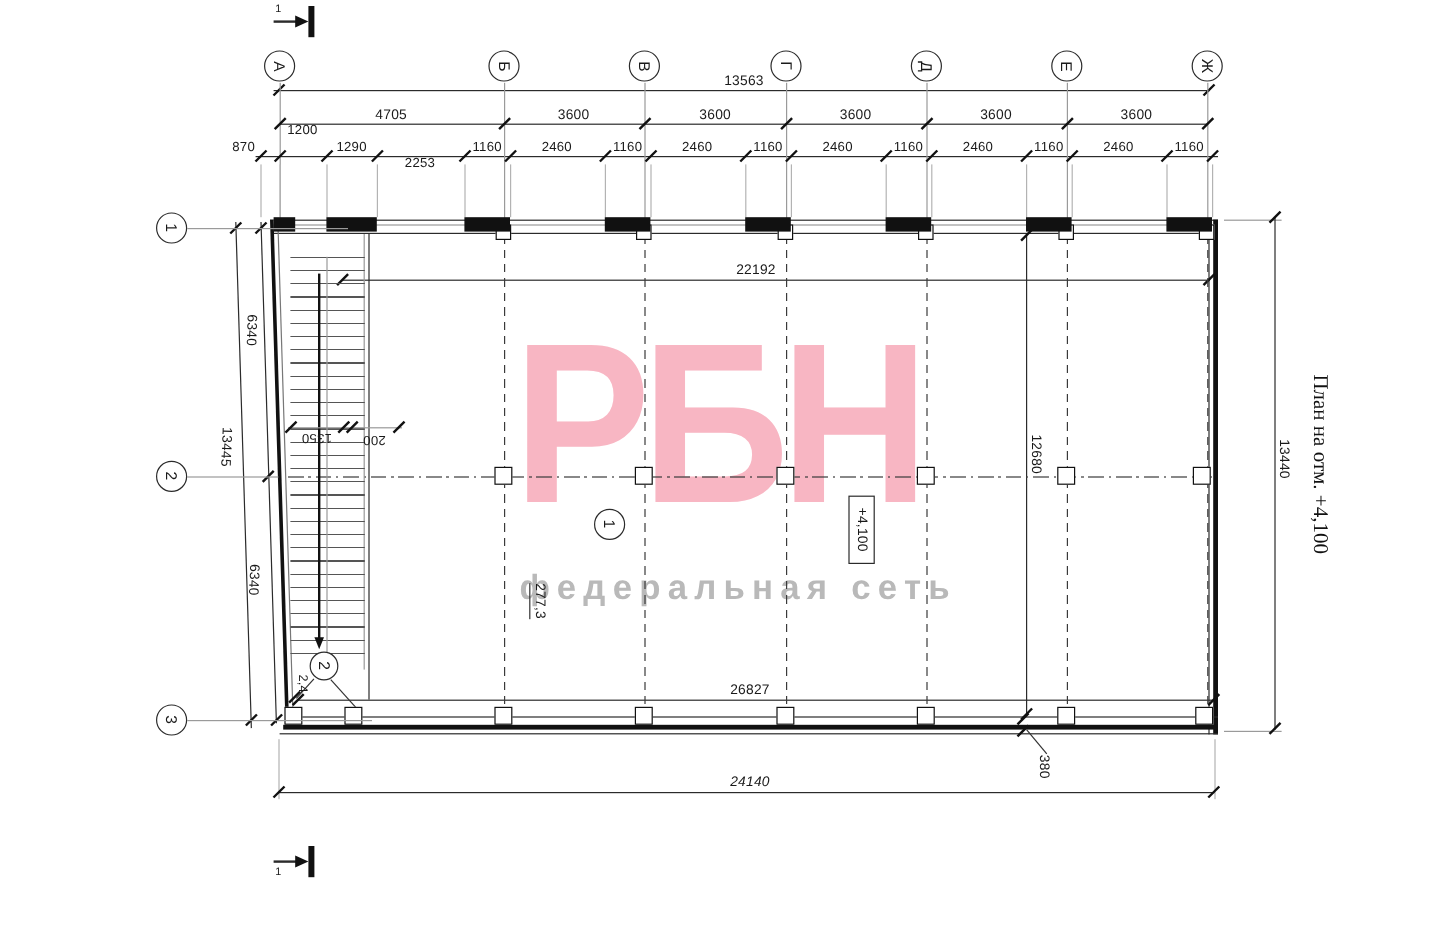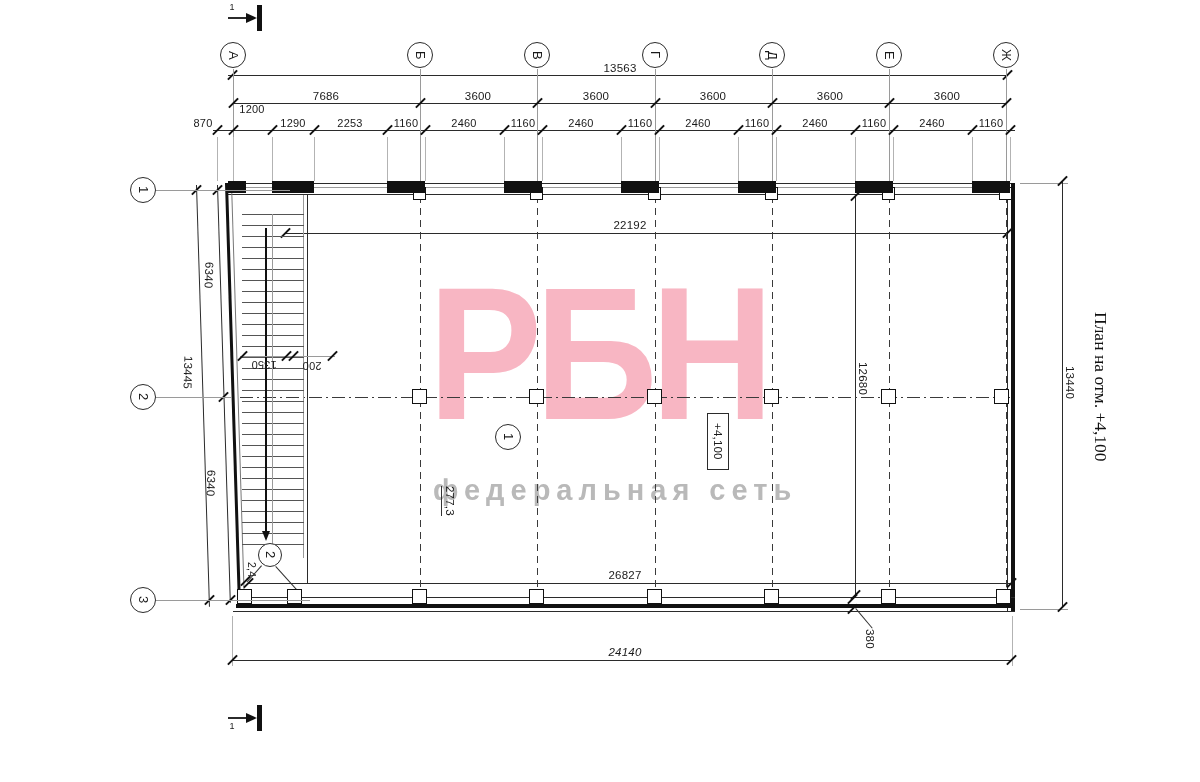--- a/index.html
+++ b/index.html
@@ -204,21 +204,21 @@
       <div class="tk" style="left:883px; top:102px;"></div>
       <div class="dashv" style="left:889px; top:196px; height:398px;"></div>
       <div class="colsq" style="left:882px; top:187px; width:13px; height:13px;"></div>
       <div class="bubble" style="left:993px; top:42px;">
         <span>Ж</span>
       </div>
       <div class="vline gray" style="left:1006px; top:69px; height:114px;"></div>
       <div class="tk" style="left:1000px; top:102px;"></div>
       <div class="dashv" style="left:1006px; top:196px; height:398px;"></div>
       <div class="colsq" style="left:999px; top:187px; width:13px; height:13px;"></div>
-      <div class="dim" style="left:296px; top:90px; width:60px;">7686</div>
+      <div class="dim" style="left:296px; top:90px; width:60px;">4705</div>
       <div class="dim" style="left:448px; top:90px; width:60px;">3600</div>
       <div class="dim" style="left:566px; top:90px; width:60px;">3600</div>
       <div class="dim" style="left:683px; top:90px; width:60px;">3600</div>
       <div class="dim" style="left:800px; top:90px; width:60px;">3600</div>
       <div class="dim" style="left:917px; top:90px; width:60px;">3600</div>
       <div class="tk" style="left:211px; top:129px;"></div>
       <div class="witness" style="left:217px; top:137px; height:44px;"></div>
       <div class="tk" style="left:227px; top:129px;"></div>
       <div class="witness" style="left:233px; top:137px; height:44px;"></div>
       <div class="tk" style="left:266px; top:129px;"></div>
@@ -245,21 +245,21 @@
       <div class="witness" style="left:855px; top:137px; height:44px;"></div>
       <div class="tk" style="left:887px; top:129px;"></div>
       <div class="witness" style="left:893px; top:137px; height:44px;"></div>
       <div class="tk" style="left:966px; top:129px;"></div>
       <div class="witness" style="left:972px; top:137px; height:44px;"></div>
       <div class="tk" style="left:1004px; top:129px;"></div>
       <div class="witness" style="left:1010px; top:137px; height:44px;"></div>
       <div class="dim" style="left:181px; top:117px; width:44px; font-size:11px;">870</div>
       <div class="dim" style="left:230px; top:103px; width:44px; font-size:11px;">1200</div>
       <div class="dim" style="left:271px; top:117px; width:44px; font-size:11px;">1290</div>
-      <div class="dim" style="left:328px; top:117px; width:44px; font-size:11px;">2253</div>
+      <div class="dim" style="left:328px; top:130px; width:44px; font-size:11px;">2253</div>
       <div class="dim" style="left:384px; top:117px; width:44px; font-size:11px;">1160</div>
       <div class="dim" style="left:442px; top:117px; width:44px; font-size:11px;">2460</div>
       <div class="dim" style="left:501px; top:117px; width:44px; font-size:11px;">1160</div>
       <div class="dim" style="left:559px; top:117px; width:44px; font-size:11px;">2460</div>
       <div class="dim" style="left:618px; top:117px; width:44px; font-size:11px;">1160</div>
       <div class="dim" style="left:676px; top:117px; width:44px; font-size:11px;">2460</div>
       <div class="dim" style="left:735px; top:117px; width:44px; font-size:11px;">1160</div>
       <div class="dim" style="left:793px; top:117px; width:44px; font-size:11px;">2460</div>
       <div class="dim" style="left:852px; top:117px; width:44px; font-size:11px;">1160</div>
       <div class="dim" style="left:910px; top:117px; width:44px; font-size:11px;">2460</div>

